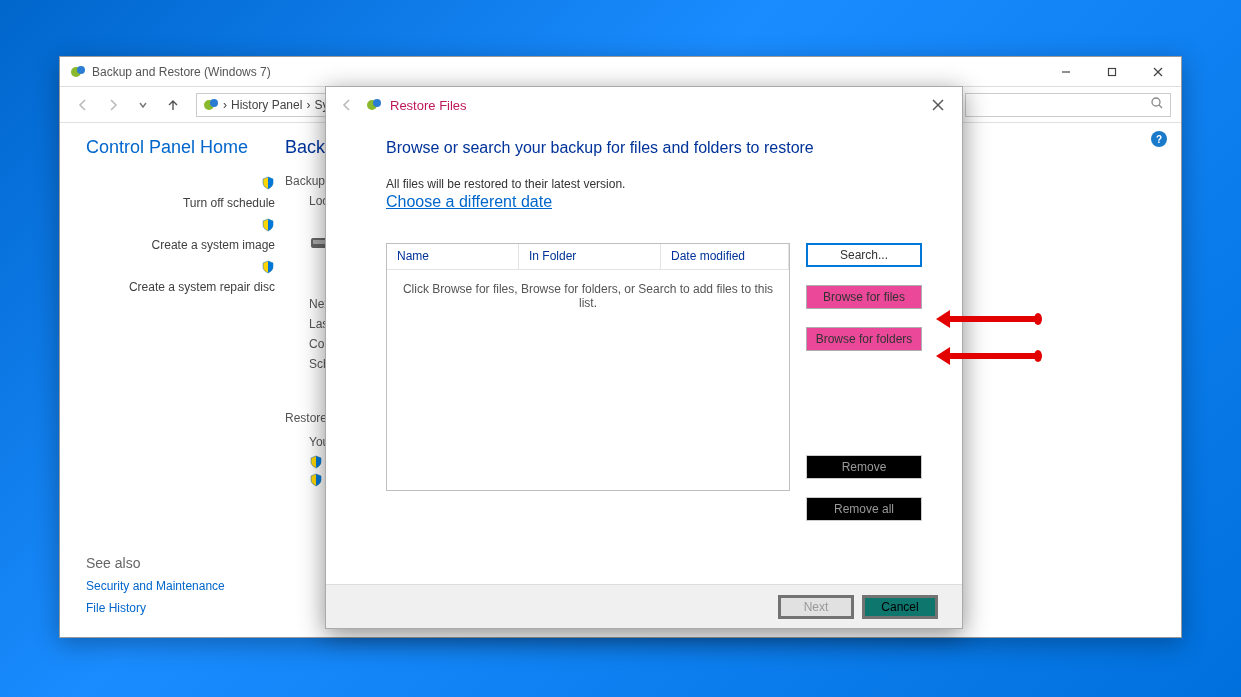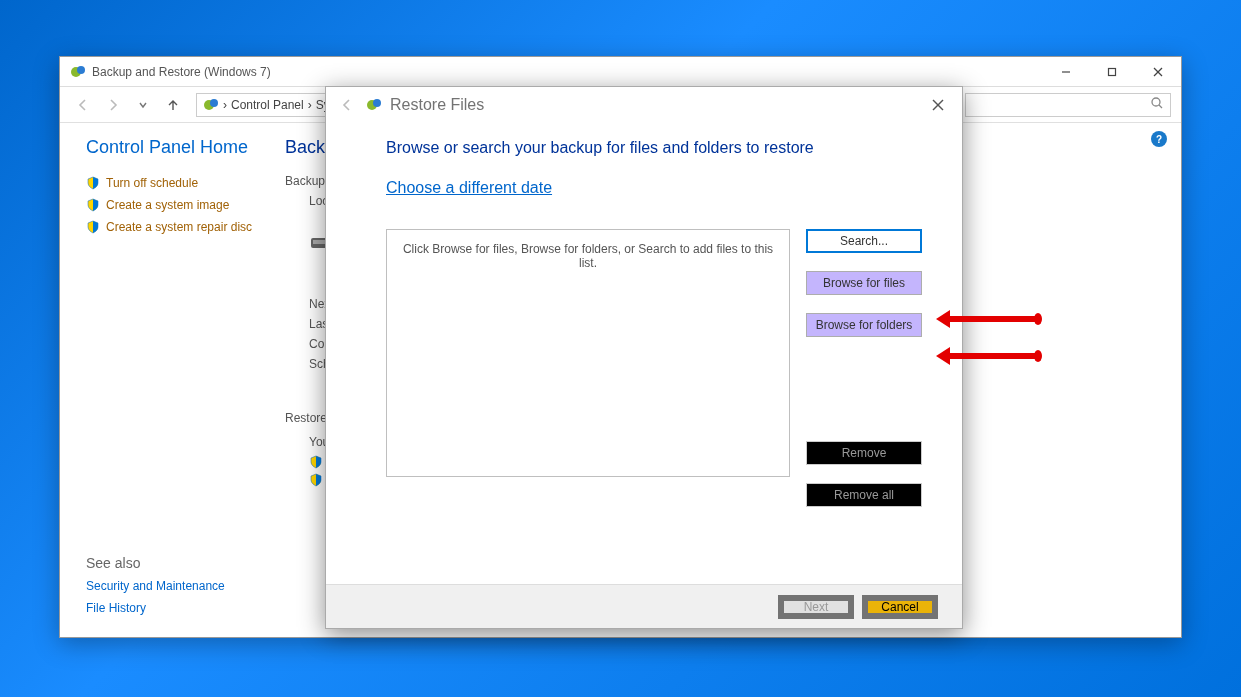--- a/index.html
+++ b/index.html
@@ -63,21 +63,21 @@
     display:flex;
     height: calc(100% - 66px);
     position: relative;
   }
   .left-panel {
     width: 225px;
     padding: 14px 10px 10px 26px;
     font-size:12px;
   }
   .left-panel .cp-home { color:#0066cc; font-size:18px; margin-bottom:18px; cursor:pointer; }
-  .left-panel .task-link { color:#a16207; display:flex;align-items:flex-end;gap:6px;margin-bottom:8px;cursor:pointer; }
+  .left-panel .task-link { color:#404040; display:flex;align-items:flex-end;gap:6px;margin-bottom:8px;cursor:pointer;flex-direction:column; }
   .see-also-block { position:absolute; bottom:14px; left:26px; }
   .see-also-block .hdr { color:#666; font-size:14px; margin-bottom:8px; }
   .see-also-block .lnk { color:#0066cc; font-size:12px; margin-bottom:8px; cursor:pointer; }
 
   .main-panel {
     flex:1; padding: 14px 24px 0 0; color:#333;
   }
   .main-panel .heading { color:#003399; font-size:18px; margin-bottom:16px; }
   .main-panel .lbl { font-size:12px; color:#555; }
 
@@ -92,21 +92,21 @@
     position:absolute; top:86px; left:325px;
     width:638px; height:543px;
     background:#fff;
     box-shadow: 0 6px 24px rgba(0,0,0,0.45);
     border: 1px solid #aaa;
   }
   .dialog .dlg-top {
     height:36px;display:flex;align-items:center;padding:0 4px 0 10px;gap:8px;color:#555;
   }
   .dlg-top .back-btn { width:22px;height:22px;display:flex;align-items:center;justify-content:center;color:#888;cursor:pointer; }
-  .dlg-top .dlg-title { color:#737373; font-size:16px; }
+  .dlg-top .dlg-title { color:#be185d; font-size:13px; }
   .dlg-close { margin-left:auto;width:40px;height:100%;display:flex;align-items:center;justify-content:center;font-size:16px;cursor:pointer; }
 
   .dlg-content { padding: 4px 28px 0 60px; }
   .dlg-heading { color:#003399; font-size:16px; margin-top:12px; margin-bottom:20px; }
   .dlg-sub { font-size:12px; color:#333; }
   .dlg-link { font-size:16px; color:#0066cc; text-decoration:underline;cursor:pointer;display:inline-block;margin-top:2px; }
 
   .list-area { display:flex;gap:16px; margin-top:32px; }
   .list-box {
     width: 404px; height: 248px;
@@ -115,37 +115,37 @@
   }
   .list-headers { display:flex;height:26px;border-bottom:1px solid #e3e3e3;color:#003399;font-size:12px; }
   .list-headers .col { padding:5px 10px; border-right:1px solid #e3e3e3; }
   .col-name { width:132px; }
   .col-folder { width:142px; }
   .col-date { flex:1; }
   .list-empty { text-align:center;color:#555;font-size:12px;padding:12px 8px; }
 
   .btn-col { width:116px; display:flex;flex-direction:column;gap:6px; }
   .btn {
-    height:24px;background:#c4b5fd;border:1px solid #adadad;font-size:12px;color:#333;
+    height:24px;background:#ec4899;border:1px solid #adadad;font-size:12px;color:#333;
     display:flex;align-items:center;justify-content:center;cursor:pointer;
   }
   .btn.primary { background:#fff;border:2px solid #0078d7; }
   .btn.disabled { color:#999;background:#000000;border-color:#ccc;cursor:default; }
 
   .dlg-footer {
     position:absolute;bottom:0;left:0;right:0;height:44px;
     background:#f0f0f0;border-top:1px solid #ddd;
     display:flex;align-items:center;justify-content:flex-end;gap:8px;padding:0 24px;
   }
   .footer-btn {
-    min-width:76px;height:24px;background:#e1e1e1;border:6px solid #737373;font-size:12px;
+    min-width:76px;height:24px;background:#e1e1e1;border:3px solid #737373;font-size:12px;
     display:flex;align-items:center;justify-content:center;cursor:pointer;
   }
   .footer-btn.disabled { color:#999;cursor:default; }
-  .footer-btn.cancel { background:#eab308; }
+  .footer-btn.cancel { background:#0f766e; }
 
   
   .arrow {
     position:absolute; height:6px; background:#e30000;
   }
   .arrow::before {
     content:''; position:absolute;left:-14px;top:-6px;
     border-top:9px solid transparent;border-bottom:9px solid transparent;border-right:14px solid #e30000;
   }
   .arrow::after {
@@ -213,21 +213,21 @@
         </svg>
     </div>
     <div class="breadcrumb">
       <span class="cp-icon">
         <svg viewBox="0 0 16 16">
             <circle cx="6" cy="8" r="5" fill="#8ab92d"></circle>
             <circle cx="11" cy="6" r="4" fill="#2b7cd3"></circle>
           </svg>
       </span>
       <span>›</span>
-      <span>Control Panel</span>
+      <span>History Panel</span>
       <span>›</span>
       <span>Sys</span>
     </div>
     <div class="search-box">
       <span>
         <svg width="14" height="14" viewBox="0 0 14 14">
             <circle cx="6" cy="6" r="4" stroke="#888" stroke-width="1.3" fill="none"></circle>
             <line x1="9" y1="9" x2="12" y2="12" stroke="#888" stroke-width="1.3"></line>
           </svg>
       </span>
@@ -318,24 +318,30 @@
     <div class="dlg-close">
       <svg width="12" height="12" viewBox="0 0 12 12">
           <line x1="1" y1="1" x2="11" y2="11" stroke="currentColor" stroke-width="1.4"></line>
           <line x1="11" y1="1" x2="1" y2="11" stroke="currentColor" stroke-width="1.4"></line>
         </svg>
     </div>
   </div>
 
   <div class="dlg-content">
     <div class="dlg-heading">Browse or search your backup for files and folders to restore</div>
+    <div class="dlg-sub">All files will be restored to their latest version.</div>
     <a class="dlg-link">Choose a different date</a>
 
     <div class="list-area">
       <div class="list-box">
+        <div class="list-headers">
+          <div class="col col-name">Name</div>
+          <div class="col col-folder">In Folder</div>
+          <div class="col col-date">Date modified</div>
+        </div>
         <div class="list-empty">Click Browse for files, Browse for folders, or Search to add files to this list.</div>
       </div>
 
       <div class="btn-col">
         <div class="btn primary">Search...</div>
         <div style="height:6px"></div>
         <div class="btn">Browse for files</div>
         <div style="height:6px"></div>
         <div class="btn">Browse for folders</div>
         <div style="flex:1;min-height:92px"></div>

